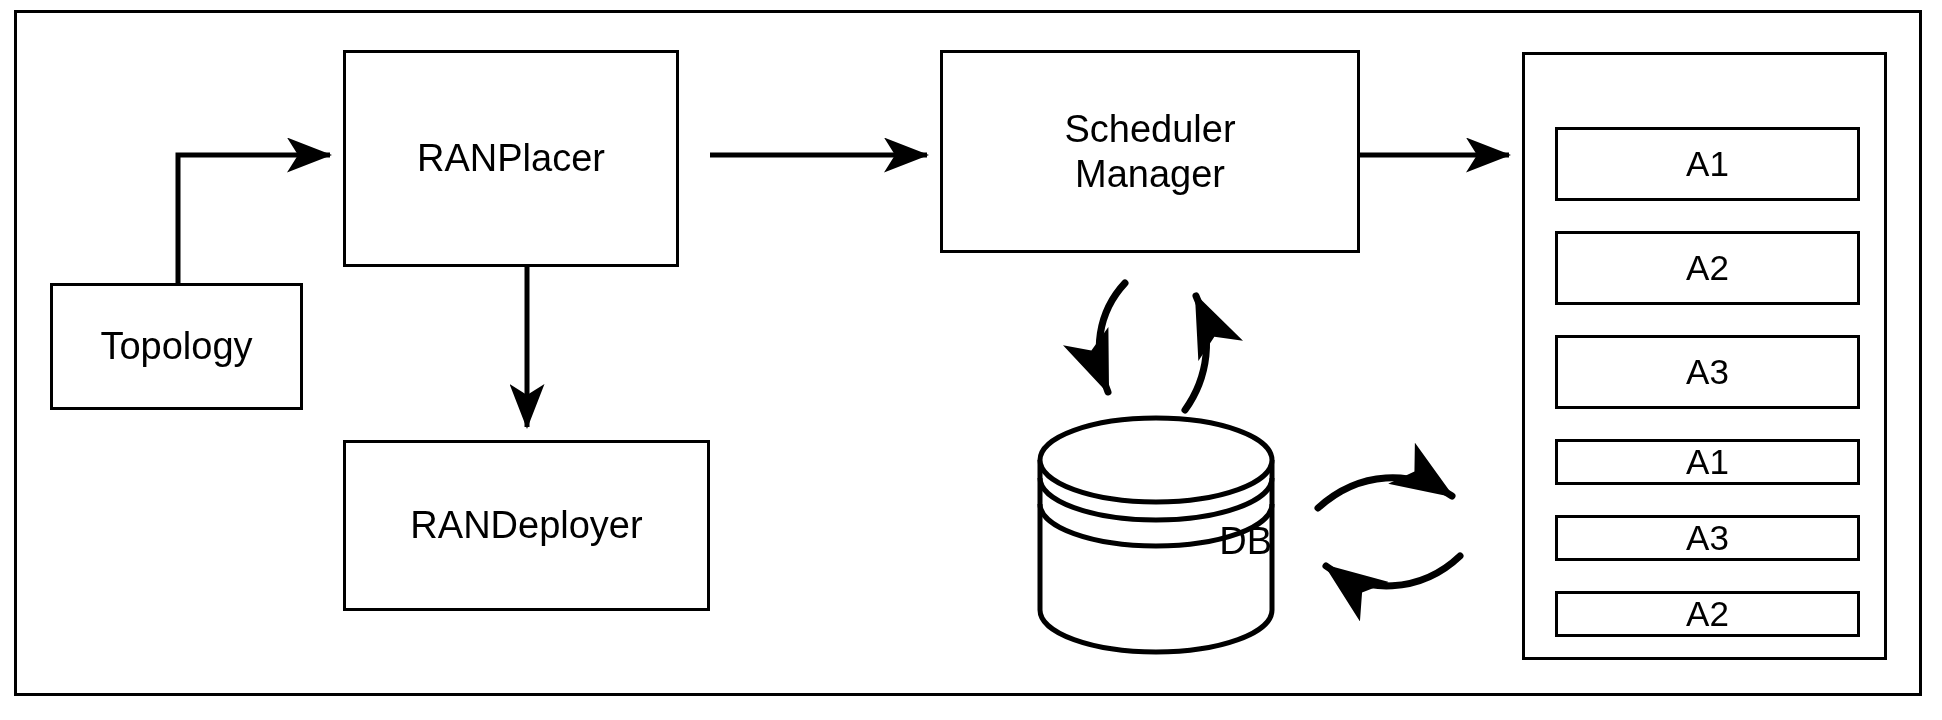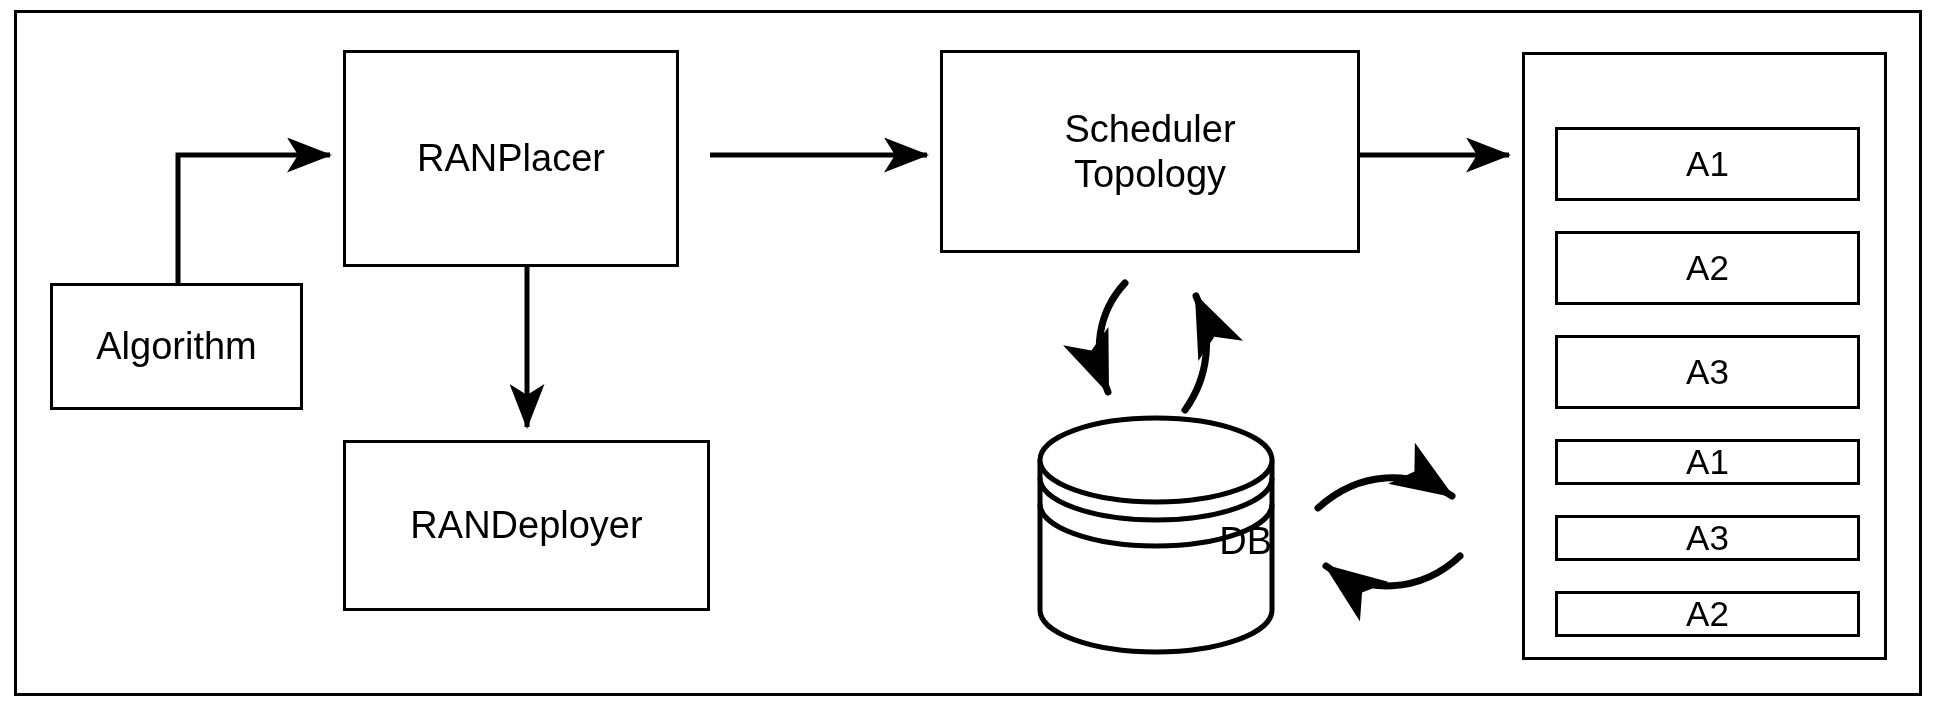--- a/index.html
+++ b/index.html
@@ -153,28 +153,28 @@
     </g>
 
     <g>
       <path d="M1040,460 L1040,610 A116,42 0 0 0 1272,610 L1272,460" fill="#ffffff" stroke="#000000" stroke-width="5"></path>
       <ellipse cx="1156" cy="460" rx="116" ry="42" fill="#ffffff" stroke="#000000" stroke-width="5"></ellipse>
       <path d="M1040,478 A116,42 0 0 0 1272,478" fill="none" stroke="#000000" stroke-width="5"></path>
       <path d="M1040,504 A116,42 0 0 0 1272,504" fill="none" stroke="#000000" stroke-width="5"></path>
     </g>
   </svg>
 
-  <div class="node" id="node-topology">Algorithm</div>
+  <div class="node" id="node-topology">Topology</div>
 
   <div class="node" id="node-ranplacer">RANPlacer</div>
 
   <div class="node" id="node-randeployer">RANDeployer</div>
 
   <div class="node" id="node-scheduler">Scheduler
-Topology</div>
+Manager</div>
 
   <div class="db-label">DB</div>
 
   <div id="panel-algorithm-jobs">
     <div id="job-grid">
       <div class="job-box">A1</div>
       <div class="job-box">A2</div>
       <div class="job-box">A3</div>
       <div class="job-box">A1</div>
       <div class="job-box">A3</div>

